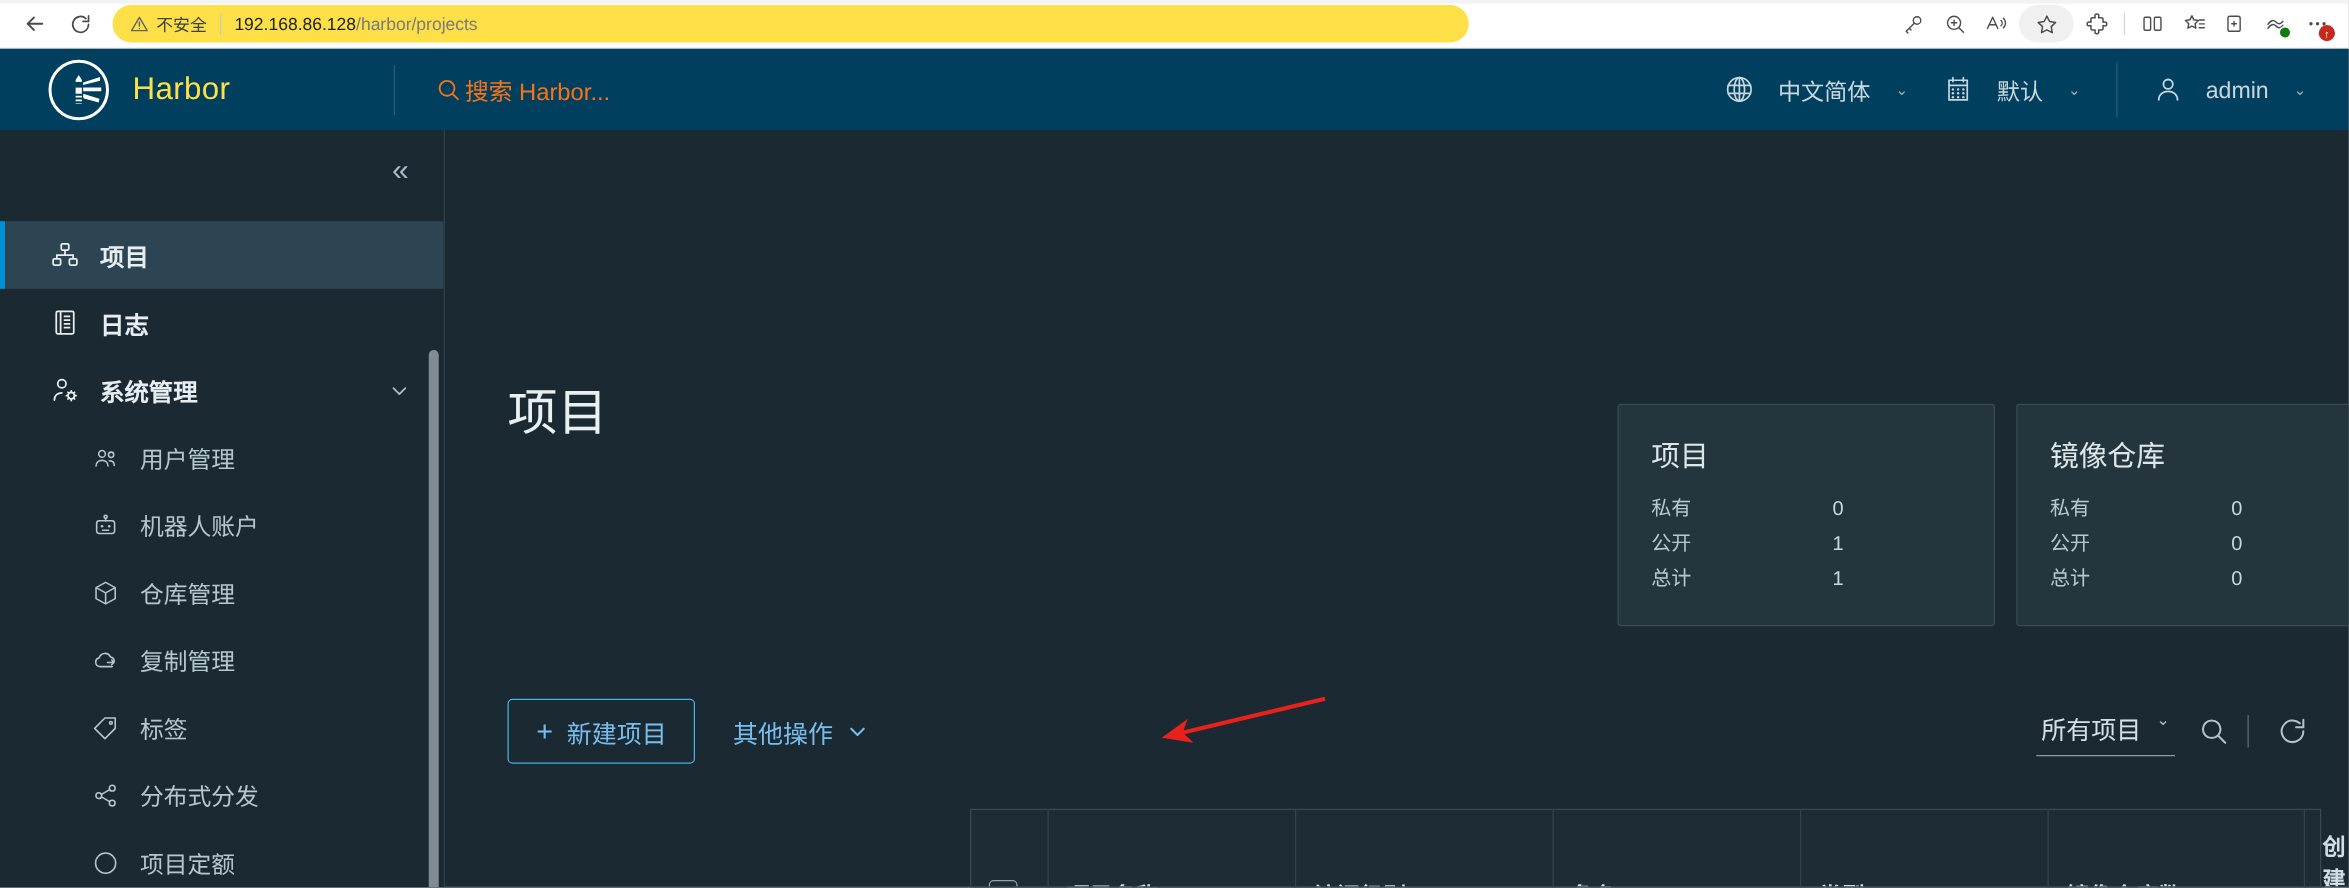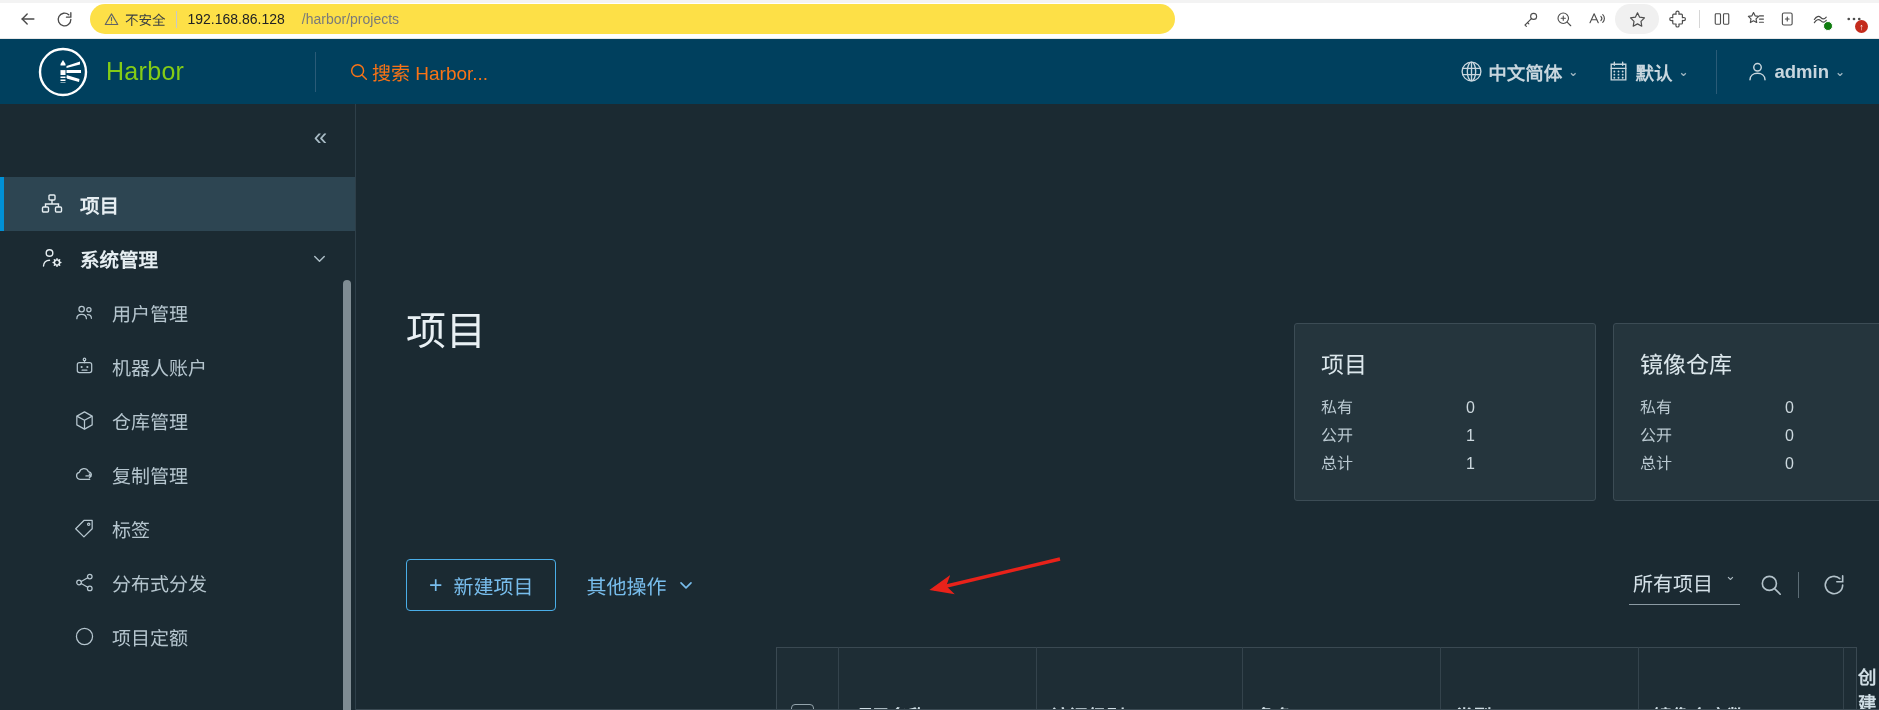--- a/index.html
+++ b/index.html
@@ -48,21 +48,21 @@
     padding: 0 14px;
     margin-left: 8px;
     font-size: 13.5px;
   }
   .warn-icon { color: #5f6368; margin-right: 6px; display:flex; align-items:center;}
   .warn-text { color: #3c4043; font-size: 13.5px; margin-right: 10px; }
   .url-sep {
     width: 1px; height: 17px; background: #c8c8c8; margin-right: 11px;
   }
   .url-host { color: #202124; font-size: 14px; }
-  .url-path { color: #7a7a7a; font-size: 14px; margin-left: 17px; }
+  .url-path { color: #7a7a7a; font-size: 14px; }
   .toolbar-icons {
     margin-left: auto;
     display: flex;
     align-items: center;
     gap: 3px;
   }
   .tb-icon {
     width: 30px; height: 30px;
     display: flex; align-items: center; justify-content: center;
     color: #4d4d4d;
@@ -113,21 +113,21 @@
     display: flex;
     align-items: center;
     padding-left: 38px;
     flex: 0 0 auto;
   }
   .logo {
     width: 50px; height: 50px;
     flex: 0 0 auto;
   }
   .brand-name {
-    color: #84cc16;
+    color: #fde047;
     font-size: 25px;
     margin-left: 18px;
     letter-spacing: .3px;
   }
   .hdr-sep {
     width: 1px;
     height: 40px;
     background: #2a5b77;
     flex: 0 0 auto;
   }
@@ -147,22 +147,21 @@
     height: 65px;
     padding-right: 20px;
   }
   .hdr-item {
     display: flex;
     align-items: center;
     color: #c8d6de;
     font-size: 18.5px;
     padding: 0 14px;
     height: 65px;
-    gap: 4px;
-    font-weight: bold;
+    gap: 18px;
   }
   .hdr-item .caret { font-size: 12px; color: #9fb6c2; margin-left: 2px; }
   .hdr-divider {
     width: 1px; height: 44px; background: #2a5b77; margin: 0 14px;
   }
 
   
   .body-row {
     display: flex;
     height: 606px;
@@ -608,20 +607,30 @@
             <svg width="24" height="24" viewBox="0 0 24 24" fill="none" stroke="currentColor" stroke-width="1.4">
                 <rect x="9" y="3" width="6" height="5" rx="1"></rect>
                 <rect x="2.5" y="15" width="6" height="5" rx="1"></rect>
                 <rect x="15.5" y="15" width="6" height="5" rx="1"></rect>
                 <path d="M12 8v4M5.5 15v-3h13v3"></path>
               </svg>
           </span>
           <span>项目</span>
         </div>
 
+        <div class="nav-item top-level">
+          <span class="nav-icon">
+            <svg width="24" height="24" viewBox="0 0 24 24" fill="none" stroke="currentColor" stroke-width="1.4">
+                <rect x="5" y="3" width="14" height="18" rx="1.2"></rect>
+                <path d="M8.5 3v18"></path>
+                <path d="M11 7h5.2M11 10h5.2M11 13h5.2M11 16h5.2"></path>
+              </svg>
+          </span>
+          <span>日志</span>
+        </div>
 
         <div class="nav-item top-level">
           <span class="nav-icon">
             <svg width="24" height="24" viewBox="0 0 24 24" fill="none" stroke="currentColor" stroke-width="1.4" stroke-linecap="round">
                 <circle cx="9.5" cy="7" r="3.3"></circle>
                 <path d="M3.5 20c0-3.6 2.7-5.8 6-5.8"></path>
                 <circle cx="17" cy="16.5" r="2.6"></circle>
                 <path d="M17 12.6v1.3M17 19.1v1.3M13.1 16.5h1.3M19.6 16.5h1.3M14.3 13.8l.9.9M18.8 18.3l.9.9M19.7 13.8l-.9.9M15.2 18.3l-.9.9"></path>
               </svg>
           </span>

